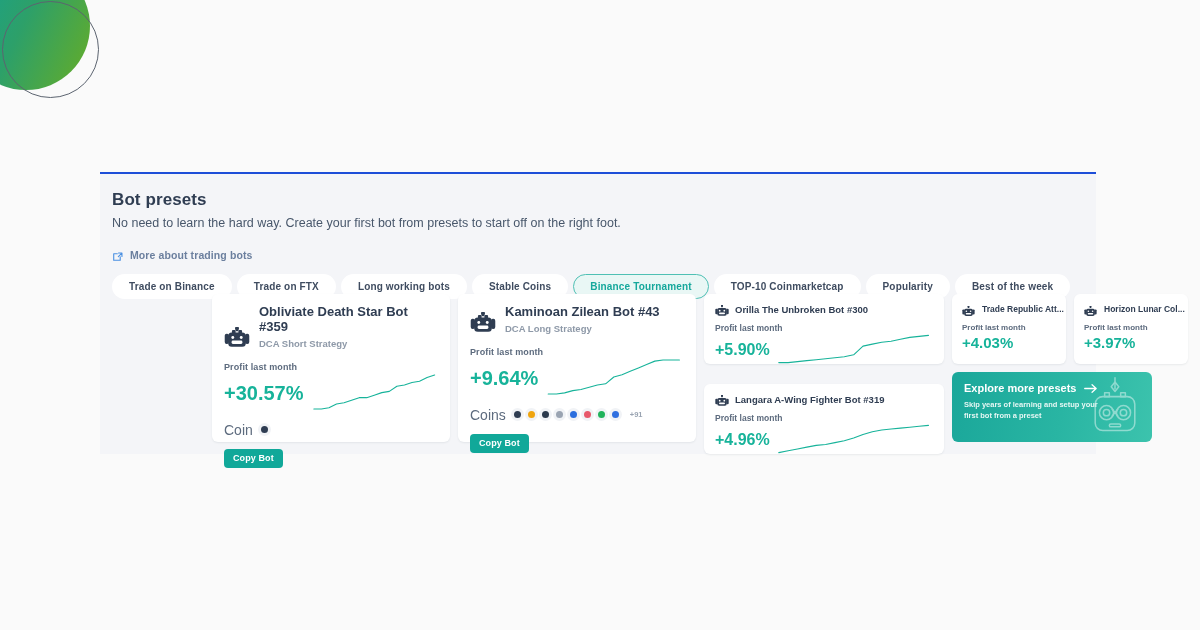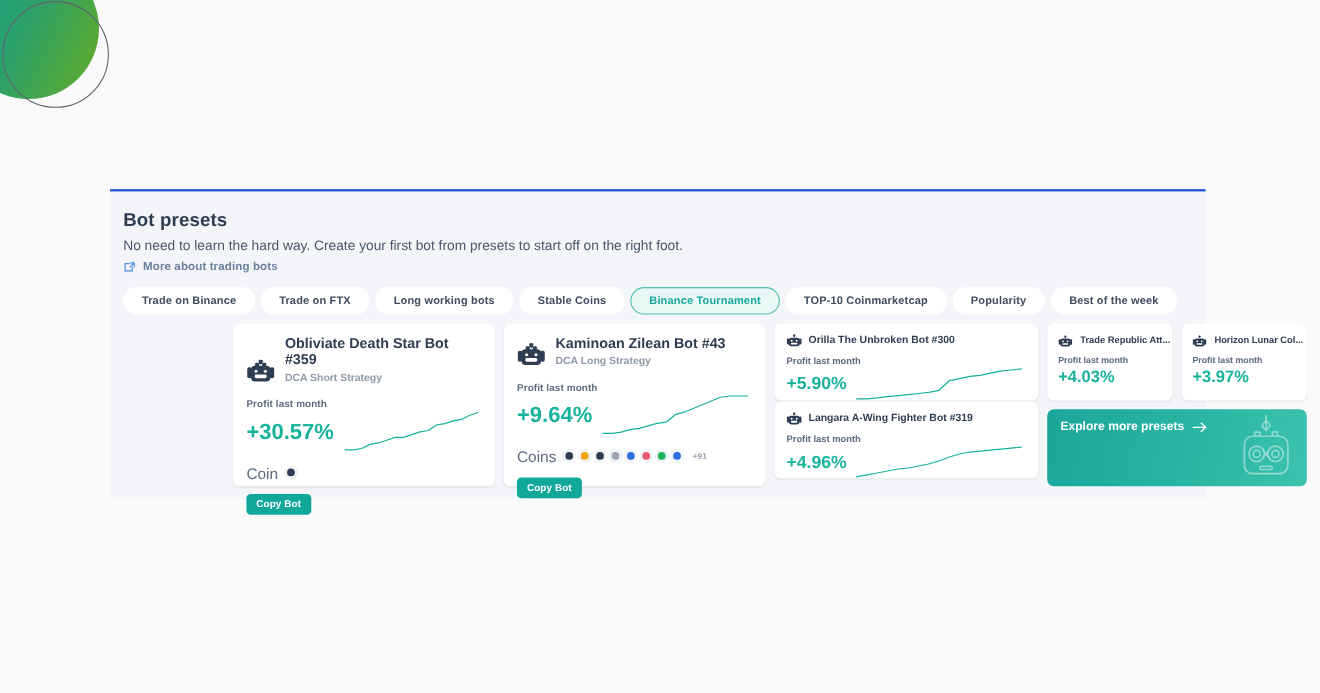--- a/index.html
+++ b/index.html
@@ -33,21 +33,21 @@
 
   .panel-head { padding: 16px 12px 0 12px; }
   .title {
     font-size: 17px; color: #2f3d52; font-weight: 600;
     letter-spacing: .1px;
   }
   .subtitle {
     margin-top: 6px; font-size: 12.5px; color: #48576b; font-weight: 400;
   }
   .link-row {
-    margin-top: 6px; display: flex; align-items: center; gap: 6px;
+    margin-top: 19px; display: flex; align-items: center; gap: 6px;
     cursor: pointer; width: max-content;
   }
   .link-icon { width: 12px; height: 12px; display: block; }
   .link-text { font-size: 10.5px; color: #6b7f9e; font-weight: 700; letter-spacing: .1px; }
 
   
   .tabs {
     display: flex; align-items: center; gap: 5px;
     padding: 13px 12px 0 12px;
   }
@@ -100,39 +100,39 @@
   .coins-more { font-size: 7.5px; color: #9aa4b2; font-weight: 700; margin-left: 3px; }
 
   .copy-btn {
     margin-top: 11px; background: #11a899; color: #fff;
     border: none; border-radius: 4px; height: 19px; padding: 0 9px;
     font-size: 9px; font-weight: 700; font-family: "Liberation Sans", sans-serif;
     cursor: pointer; letter-spacing: .1px;
   }
 
   
-  .card-mid { height: 70px; padding: 9px 11px; margin-bottom: 1px; }
+  .card-mid { height: 70px; padding: 9px 11px; margin-bottom: 20px; }
   .mid-head { display: flex; align-items: center; gap: 6px; }
   .mid-avatar { width: 14px; height: 12px; flex: none; }
   .mid-name { font-size: 9.5px; font-weight: 700; color: #2f3d52; }
   .mid-label { font-size: 8.5px; font-weight: 700; color: #5d6b7e; margin-top: 8px; }
   .mid-row { display: flex; align-items: center; }
   .mid-value { font-size: 16px; font-weight: 600; color: #17b39a; margin-top: 1px; }
   .spark-mid { flex: 1; height: 32px; margin-left: 4px; }
 
   
   .card-small { height: 70px; width: 114px; padding: 9px 10px; }
   .small-row { display: flex; gap: 8px; }
   .small-name { font-size: 8.5px; font-weight: 700; color: #2f3d52; white-space: nowrap; }
   .small-label { font-size: 8px; font-weight: 700; color: #5d6b7e; margin-top: 8px; }
   .small-value { font-size: 15px; font-weight: 600; color: #17b39a; margin-top: 2px; }
 
   
   .promo {
-    margin-top: 8px; height: 70px; width: 236px; border-radius: 6px;
+    margin-top: 8px; height: 70px; width: 200px; border-radius: 6px;
     background: linear-gradient(100deg, #1aa79a 0%, #29b5a3 55%, #3cc3ad 100%);
     position: relative; overflow: hidden; padding: 10px 12px; cursor: pointer;
   }
   .promo-title {
     font-size: 11px; font-weight: 700; color: #ffffff;
     display: flex; align-items: center; gap: 7px;
   }
   .promo-arrow { width: 14px; height: 11px; display: block; }
   .promo-text {
     margin-top: 6px; font-size: 7.5px; font-weight: 700; color: #e6f7f4;
@@ -379,20 +379,21 @@
 
         <div class="promo">
           <div class="promo-title">
             <span>Explore more presets</span>
             <span class="promo-arrow">
               <svg viewBox="0 0 20 14" width="14" height="11">
                 <path d="M1 7h16M11.5 1.6L17.4 7l-5.9 5.4" fill="none" stroke="#ffffff" stroke-width="1.8" stroke-linecap="round" stroke-linejoin="round"></path>
               </svg>
             </span>
           </div>
+          <div class="promo-text">Skip years of learning and setup your first bot from a preset</div>
           <span class="promo-art">
             <svg viewBox="0 0 70 70" width="66" height="66">
               <g fill="none" stroke="#d9f2ee" stroke-width="1.6" stroke-linecap="round" stroke-linejoin="round">
                 <path d="M35 4v12"></path>
                 <path d="M35 8.5l4 5-4 5-4-5z"></path>
                 <path d="M22 24h26a8 8 0 0 1 8 8v20a8 8 0 0 1-8 8H22a8 8 0 0 1-8-8V32a8 8 0 0 1 8-8z"></path>
                 <path d="M24 20h5v4h-5zM41 20h5v4h-5z"></path>
                 <circle cx="26" cy="41" r="7.5"></circle>
                 <circle cx="44" cy="41" r="7.5"></circle>
                 <circle cx="26" cy="41" r="3.4"></circle>

